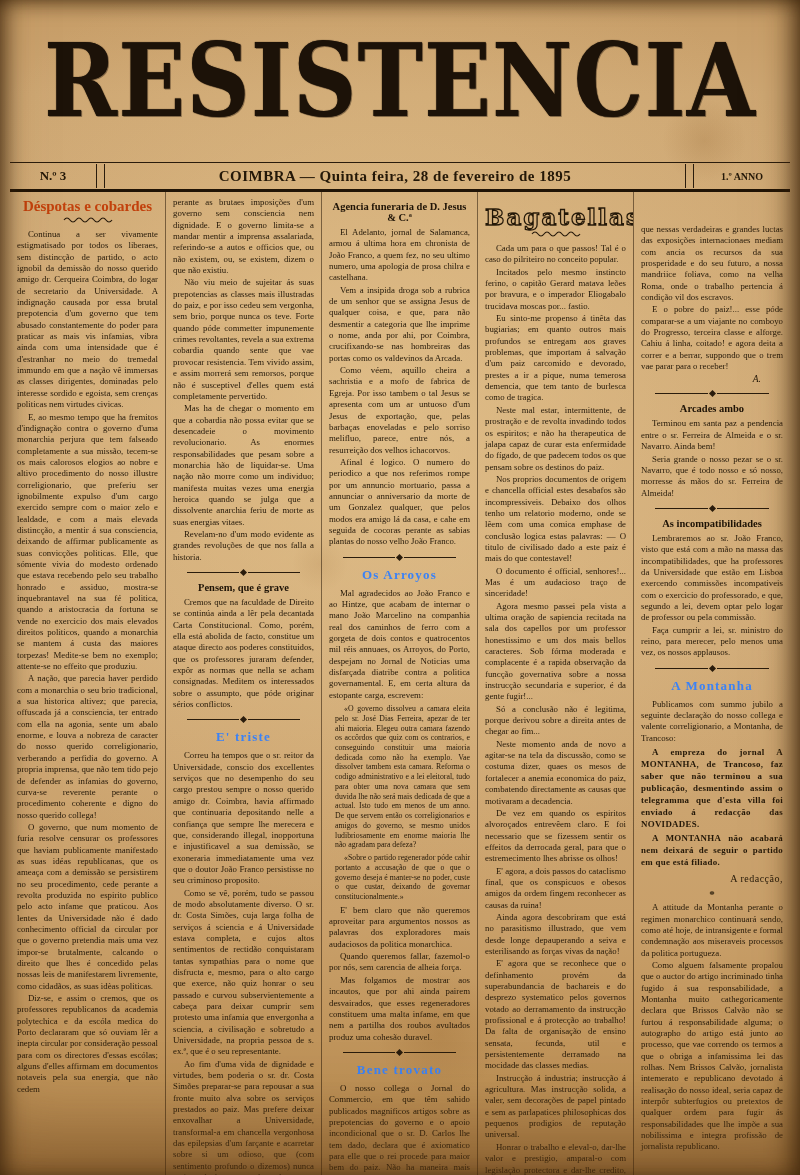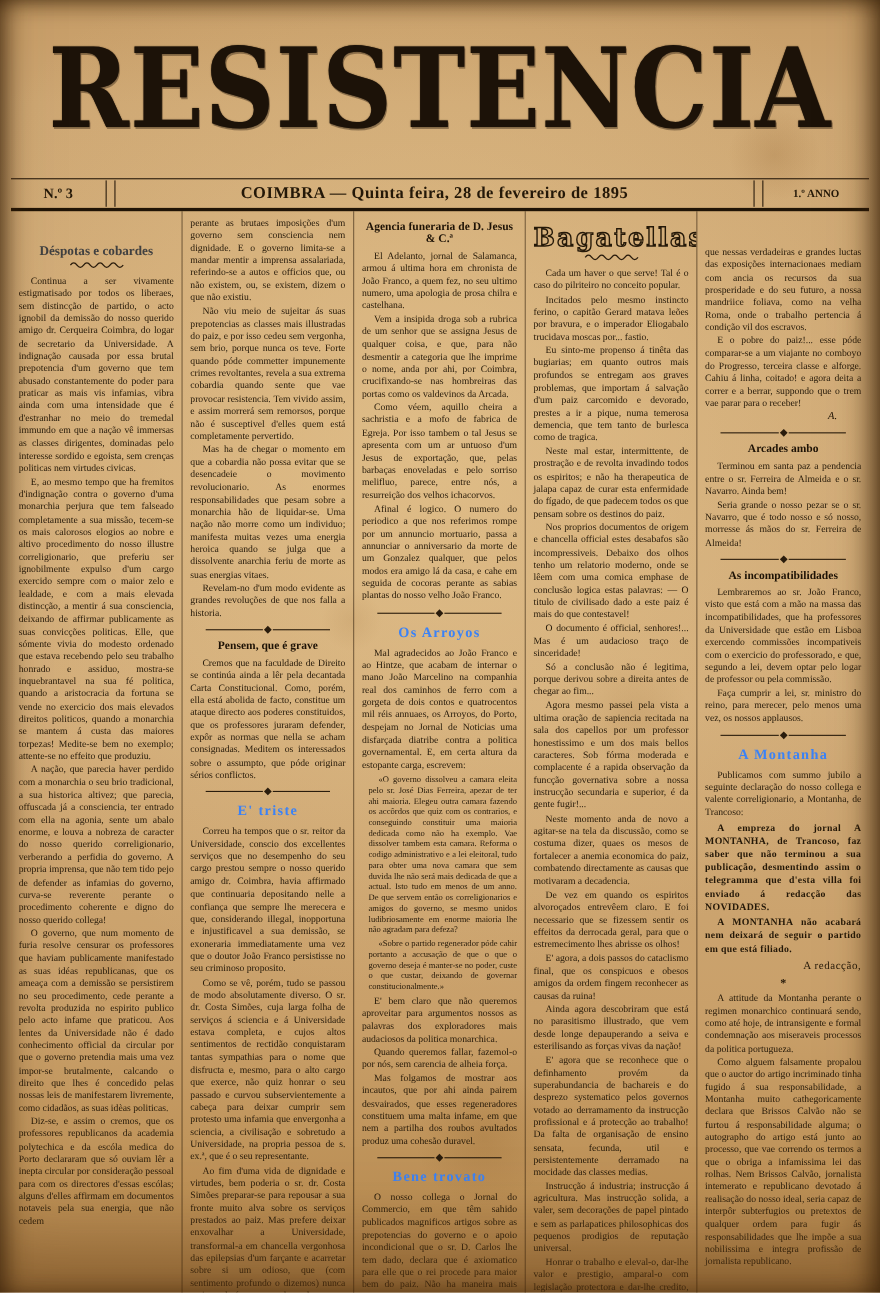--- a/index.html
+++ b/index.html
@@ -51,21 +51,21 @@
     padding:5px 7px 0 7px;max-height:982px;overflow:hidden;
     border-right:1px solid rgba(42,26,8,.55);
   }
   .col:last-child{border-right:none;}
   .col[data-col="4"]{padding-top:32px;}
   
   .p,.p-first{font-size:8.8px;line-height:1.29;text-align:justify;margin:0 0 1px 0;text-indent:11px;}
   .p-first{text-indent:0;}
   .p-bold{font-size:8.9px;line-height:1.34;text-align:justify;margin:3px 0;text-indent:11px;font-weight:bold;letter-spacing:.3px;}
   .quote{font-size:7.8px;line-height:1.25;text-align:justify;margin:3px 0 3px 6px;text-indent:9px;}
-  .h-lg{font-size:12px;font-weight:bold;text-align:center;margin:24px 0 1px 0;white-space:nowrap;color:#404040;}
+  .h-lg{font-size:15px;font-weight:bold;text-align:center;margin:1px 0 1px 0;white-space:nowrap;color:#c2410c;}
   .h-md{font-size:13px;font-weight:bold;text-align:center;letter-spacing:1.2px;margin:6px 0 5px 0;color:#3b82f6;}
   .h-sm{font-size:10.5px;font-weight:bold;text-align:center;margin:4px 0 4px 0;color:#1e1306;}
   .h-outline{
     font-size:23px;font-weight:bold;text-align:center;letter-spacing:2px;margin:6px 0 0 0;
     font-family:"DejaVu Serif", serif;
     color:rgba(208,170,119,.15);-webkit-text-stroke:1.3px #241808;
   }
   .sig{font-size:9.5px;font-style:italic;text-align:right;padding-right:22px;margin:2px 0 4px 0;}
   .sig-bold{font-size:10px;font-weight:normal;text-align:right;letter-spacing:.5px;margin:4px 0;}
   .star{text-align:center;font-size:11px;font-weight:bold;margin:2px 0;}
@@ -139,28 +139,28 @@
         <span class="dia"></span>
       </div>
       <div class="h-md">Bene trovato</div>
       <div class="p">O nosso collega o Jornal do Commercio, em que têm sahido publicados magnificos artigos sobre as prepotencias do governo e o apoio incondicional que o sr. D. Carlos lhe tem dado, declara que é axiomatico para elle que o rei procede para maior bem do paiz. Não ha maneira mais fidalga para dizer ao chefe do Estado que elle não tem intelligencia sufficiente para conhecer as necessidades do paiz. Faltou-lhe accrescentar que, quando a tivesse, tudo seria do mesmo modo, porque o rei pensa em tudo, menos nos interesses da nação. Os negocios do Estado devem ser uma massada. E ainda bem que assim pensa. Se quizesse governar a valer, ainda ficariamos peior do que estamos.</div>
     </div>
   <div class="col" data-col="3">
       <div class="h-outline">Bagatellas</div>
       <div class="squiggle"><svg width="52" height="8" viewBox="0 0 52 8">
           <path d="M2 4 q3 -4 6 0 t6 0 t6 0 t6 0 t6 0 t6 0 t6 0 t6 0" fill="none" stroke="#2a1c0c" stroke-width="1.2"></path>
         </svg></div>
-      <div class="p">Cada um haver o que serve! Tal é o caso do pilriteiro no conceito popular.</div>
+      <div class="p">Cada um para o que passos! Tal é o caso do pilriteiro no conceito popular.</div>
       <div class="p">Incitados pelo mesmo instincto ferino, o capitão Gerard matava leões por bravura, e o imperador Eliogabalo trucidava moscas por... fastio.</div>
       <div class="p">Eu sinto-me propenso á tinêta das bugiarias; em quanto outros mais profundos se entregam aos graves problemas, que importam á salvação d'um paiz carcomido e devorado, prestes a ir a pique, numa temerosa demencia, que tem tanto de burlesca como de tragica.</div>
       <div class="p">Neste mal estar, intermittente, de prostração e de revolta invadindo todos os espiritos; e não ha therapeutica de jalapa capaz de curar esta enfermidade do fígado, de que padecem todos os que pensam sobre os destinos do paiz.</div>
       <div class="p">Nos proprios documentos de origem e chancella official estes desabafos são incompressiveis. Debaixo dos olhos tenho um relatorio moderno, onde se lêem com uma comica emphase de conclusão logica estas palavras: — O titulo de civilisado dado a este paiz é mais do que contestavel!</div>
       <div class="p">O documento é official, senhores!... Mas é um audacioso traço de sinceridade!</div>
+      <div class="p">Agora mesmo passei pela vista a ultima oração de sapiencia recitada na sala dos capellos por um professor honestissimo e um dos mais bellos caracteres. Sob fórma moderada e complacente é a rapida observação da funcção governativa sobre a nossa instrucção secundaria e superior, é da gente fugir!...</div>
       <div class="p">Só a conclusão não é legitima, porque derivou sobre a direita antes de chegar ao fim...</div>
-      <div class="p">Agora mesmo passei pela vista a ultima oração de sapiencia recitada na sala dos capellos por um professor honestissimo e um dos mais bellos caracteres. Sob fórma moderada e complacente é a rapida observação da funcção governativa sobre a nossa instrucção secundaria e superior, é da gente fugir!...</div>
       <div class="p">Neste momento anda de novo a agitar-se na tela da discussão, como se costuma dizer, quaes os mesos de fortalecer a anemia economica do paiz, combatendo directamente as causas que motivaram a decadencia.</div>
       <div class="p">De vez em quando os espiritos alvoroçados entrevêem claro. E foi necessario que se fizessem sentir os effeitos da derrocada geral, para que o estremecimento lhes abrisse os olhos!</div>
       <div class="p">E' agora, a dois passos do cataclismo final, que os conspicuos e obesos amigos da ordem fingem reconhecer as causas da ruina!</div>
       <div class="p">Ainda agora descobriram que está no parasitismo illustrado, que vem desde longe depauperando a seiva e esterilisando as forças vivas da nação!</div>
       <div class="p">E' agora que se reconhece que o definhamento provém da superabundancia de bachareis e do desprezo systematico pelos governos votado ao derramamento da instrucção profissional e á protecção ao trabalho! Da falta de organisação de ensino sensata, fecunda, util e persistentemente derramado na mocidade das classes medias.</div>
       <div class="p">Instrucção á industria; instrucção á agricultura. Mas instrucção solida, a valer, sem decorações de papel pintado e sem as parlapatices philosophicas dos pequenos prodigios de reputação universal.</div>
       <div class="p">Honrar o trabalho e eleval-o, dar-lhe valor e prestigio, amparal-o com legislação protectora e dar-lhe credito, facilitando-lhe capitaes e abrindo-lhe mercados......</div>
     </div>
   <div class="col" data-col="4">
       <div class="p-first">que nessas verdadeiras e grandes luctas das exposições internacionaes mediam com ancia os recursos da sua prosperidade e do seu futuro, a nossa mandriice foliava, como na velha Roma, onde o trabalho pertencia á condição vil dos escravos.</div>

